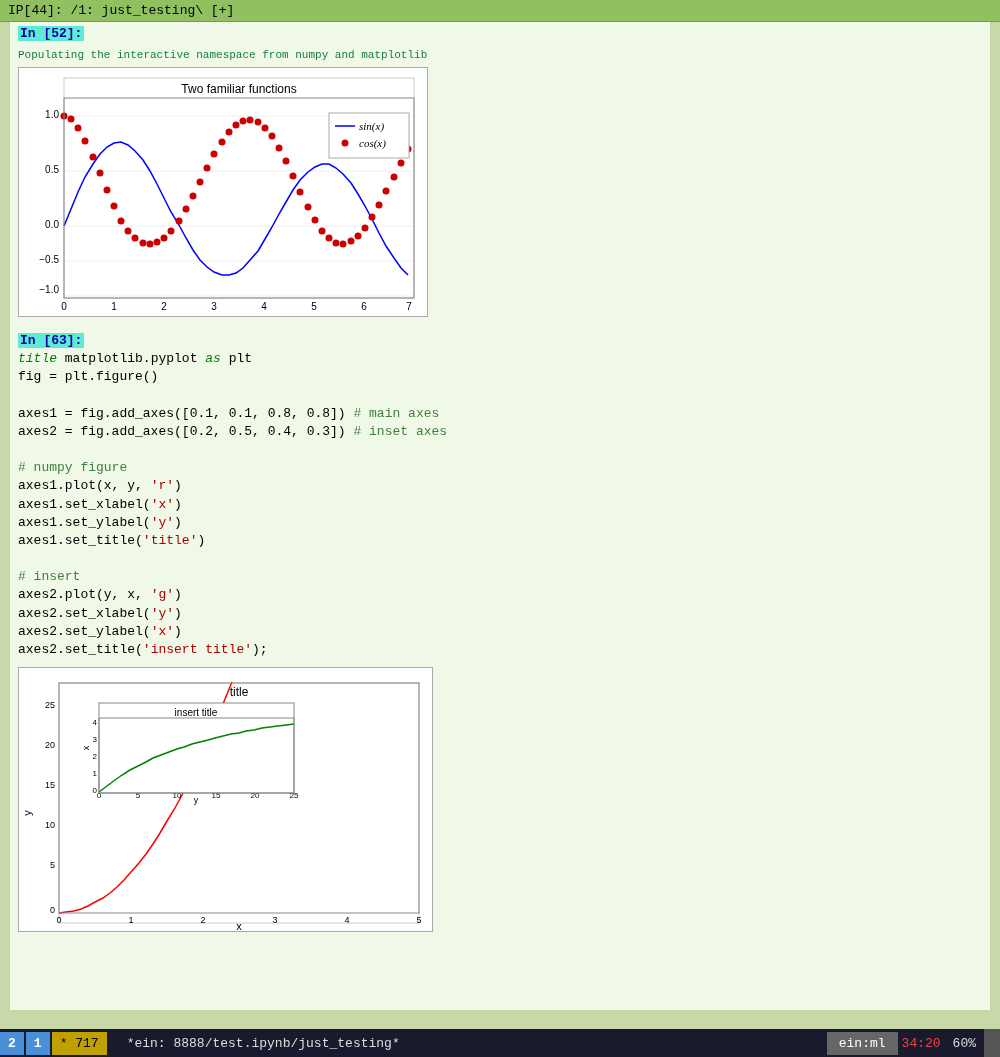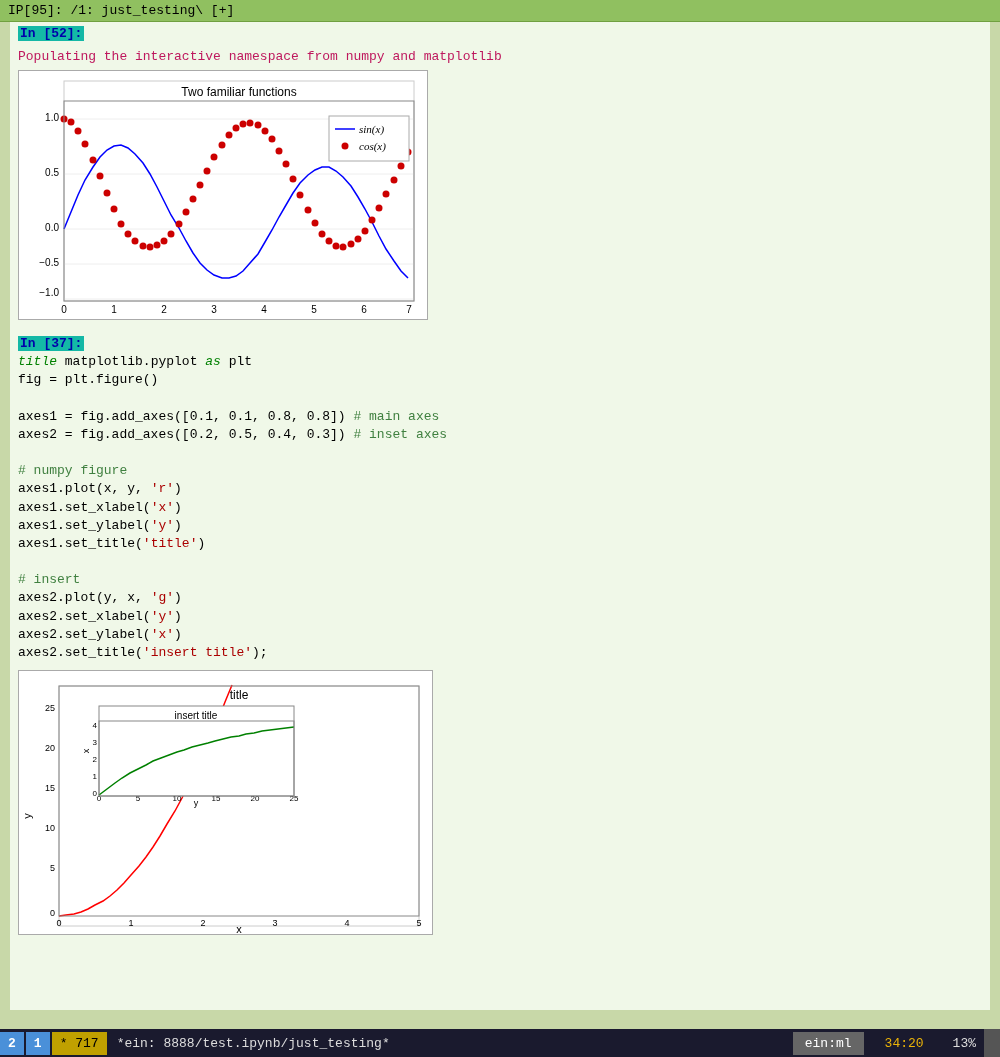--- a/index.html
+++ b/index.html
@@ -33,41 +33,41 @@
     }
 
     .cell {
       padding: 4px 8px;
       position: relative;
     }
 
     .cell-in-label {
       color: #00a;
       font-weight: bold;
-      background: #14b8a6;
+      background: #5eead4;
       display: inline-block;
       padding: 0 2px;
       margin-bottom: 2px;
     }
 
     .cell-code {
       color: #000;
       line-height: 1.4;
       white-space: pre;
     }
 
     .kw { color: #008000; font-style: italic; }
     .fn { color: #00008b; }
     .str { color: #a00; }
     .cm { color: #408040; }
 
     .output-text {
-      color: #be185d;
+      color: #15803d;
       padding: 2px 8px;
-      font-size: 13px;
+      font-size: 11px;
     }
 
     
     #status-bar {
       position: absolute;
       bottom: 0;
       left: 0;
       right: 0;
       height: 28px;
       background: #1a1a2e;
@@ -82,57 +82,58 @@
       color: white;
       padding: 4px 8px;
       margin-right: 2px;
       font-weight: bold;
     }
 
     .status-modified {
       background: #c0a000;
       color: #000;
       padding: 4px 8px;
-      margin-right: 6px;
+      margin-right: 0;
     }
 
     .status-file {
       color: #ddd;
       flex: 1;
       padding-left: 4px;
+      margin-left: 16px;
     }
 
     .status-mode {
       background: #666;
       color: #fff;
       padding: 4px 12px;
       margin-left: 8px;
     }
 
     .status-pos {
-      padding: 4px 21px;
-      color: #eab308;
+      padding: 4px 4px;
+      color: #ef4444;
     }
 
     .status-pct {
       padding: 4px 8px;
       color: #ddd;
     }
 
     .status-scroll {
       background: #555;
       width: 16px;
       height: 28px;
     }
   </style>
 </head>
 <body>
 
 <div id="title-bar">
-  <span>IP[95]: /1: just_testing\ [+]</span>
+  <span>IP[44]: /1: just_testing\ [+]</span>
 </div>
 
 <div id="notebook">
 
   <div class="cell">
     <div class="cell-in-label">In [52]:</div>
   </div>
 
   <div class="output-text">
     <span>Populating the interactive namespace from numpy and matplotlib</span>
@@ -227,21 +228,21 @@
 
       <line x1="316" y1="58" x2="336" y2="58" stroke="blue" stroke-width="1.5"></line>
       <text x="340" y="62" font-size="11" font-family="serif" font-style="italic">sin(x)</text>
 
       <circle cx="326" cy="75" r="3.5" fill="#cc0000"></circle>
       <text x="340" y="79" font-size="11" font-family="serif" font-style="italic">cos(x)</text>
     </svg>
   </div>
 
   <div class="cell">
-    <div class="cell-in-label">In [37]:</div>
+    <div class="cell-in-label">In [63]:</div>
     <div class="cell-code"><span class="kw">title</span> matplotlib.pyplot <span class="kw">as</span> plt
 fig = plt.figure()
 
 axes1 = fig.add_axes([0.1, 0.1, 0.8, 0.8]) <span class="cm"># main axes</span>
 axes2 = fig.add_axes([0.2, 0.5, 0.4, 0.3]) <span class="cm"># inset axes</span>
 
 <span class="cm"># numpy figure</span>
 axes1.plot(x, y, <span class="str">'r'</span>)
 axes1.set_xlabel(<span class="str">'x'</span>)
 axes1.set_ylabel(<span class="str">'y'</span>)
@@ -312,15 +313,15 @@
 
 </div>
 
 <div id="status-bar">
   <div class="status-cell-num">2</div>
   <div class="status-cell-num">1</div>
   <div class="status-modified">* 717</div>
   <div class="status-file">*ein: 8888/test.ipynb/just_testing*</div>
   <div class="status-mode">ein:ml</div>
   <div class="status-pos">34:20</div>
-  <div class="status-pct">13%</div>
+  <div class="status-pct">60%</div>
   <div class="status-scroll"></div>
 </div>
 
 </body></html>

